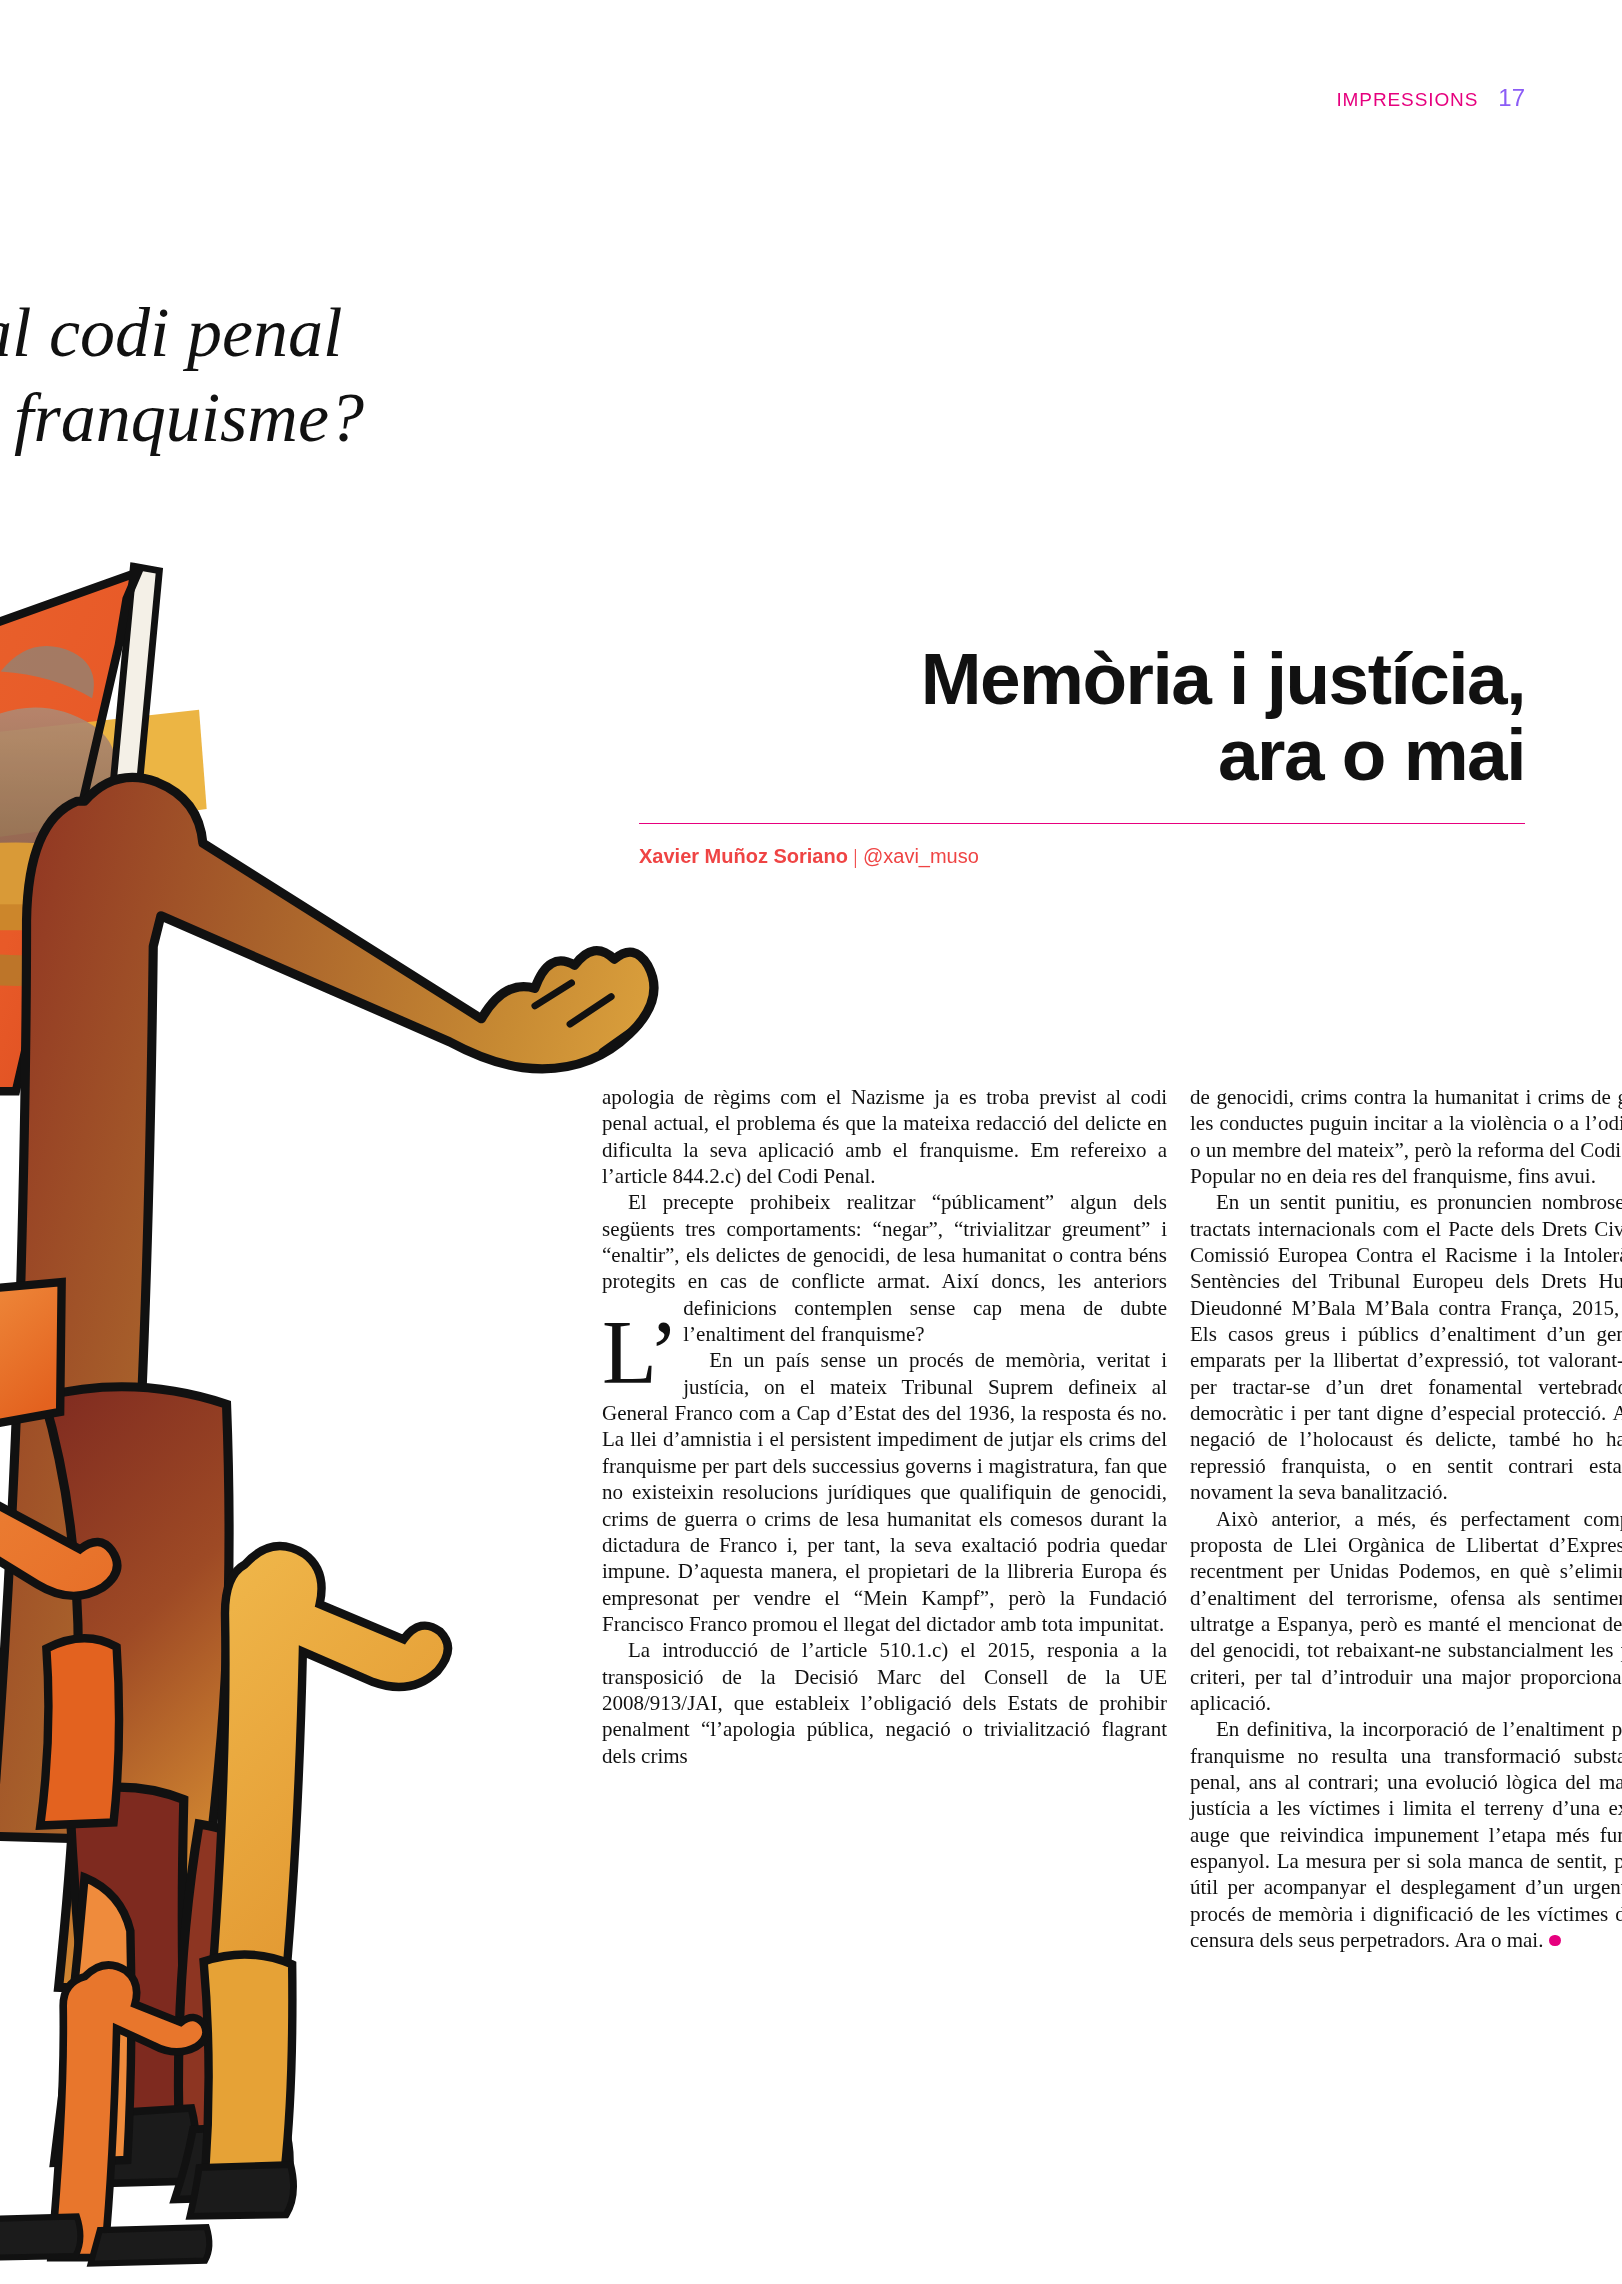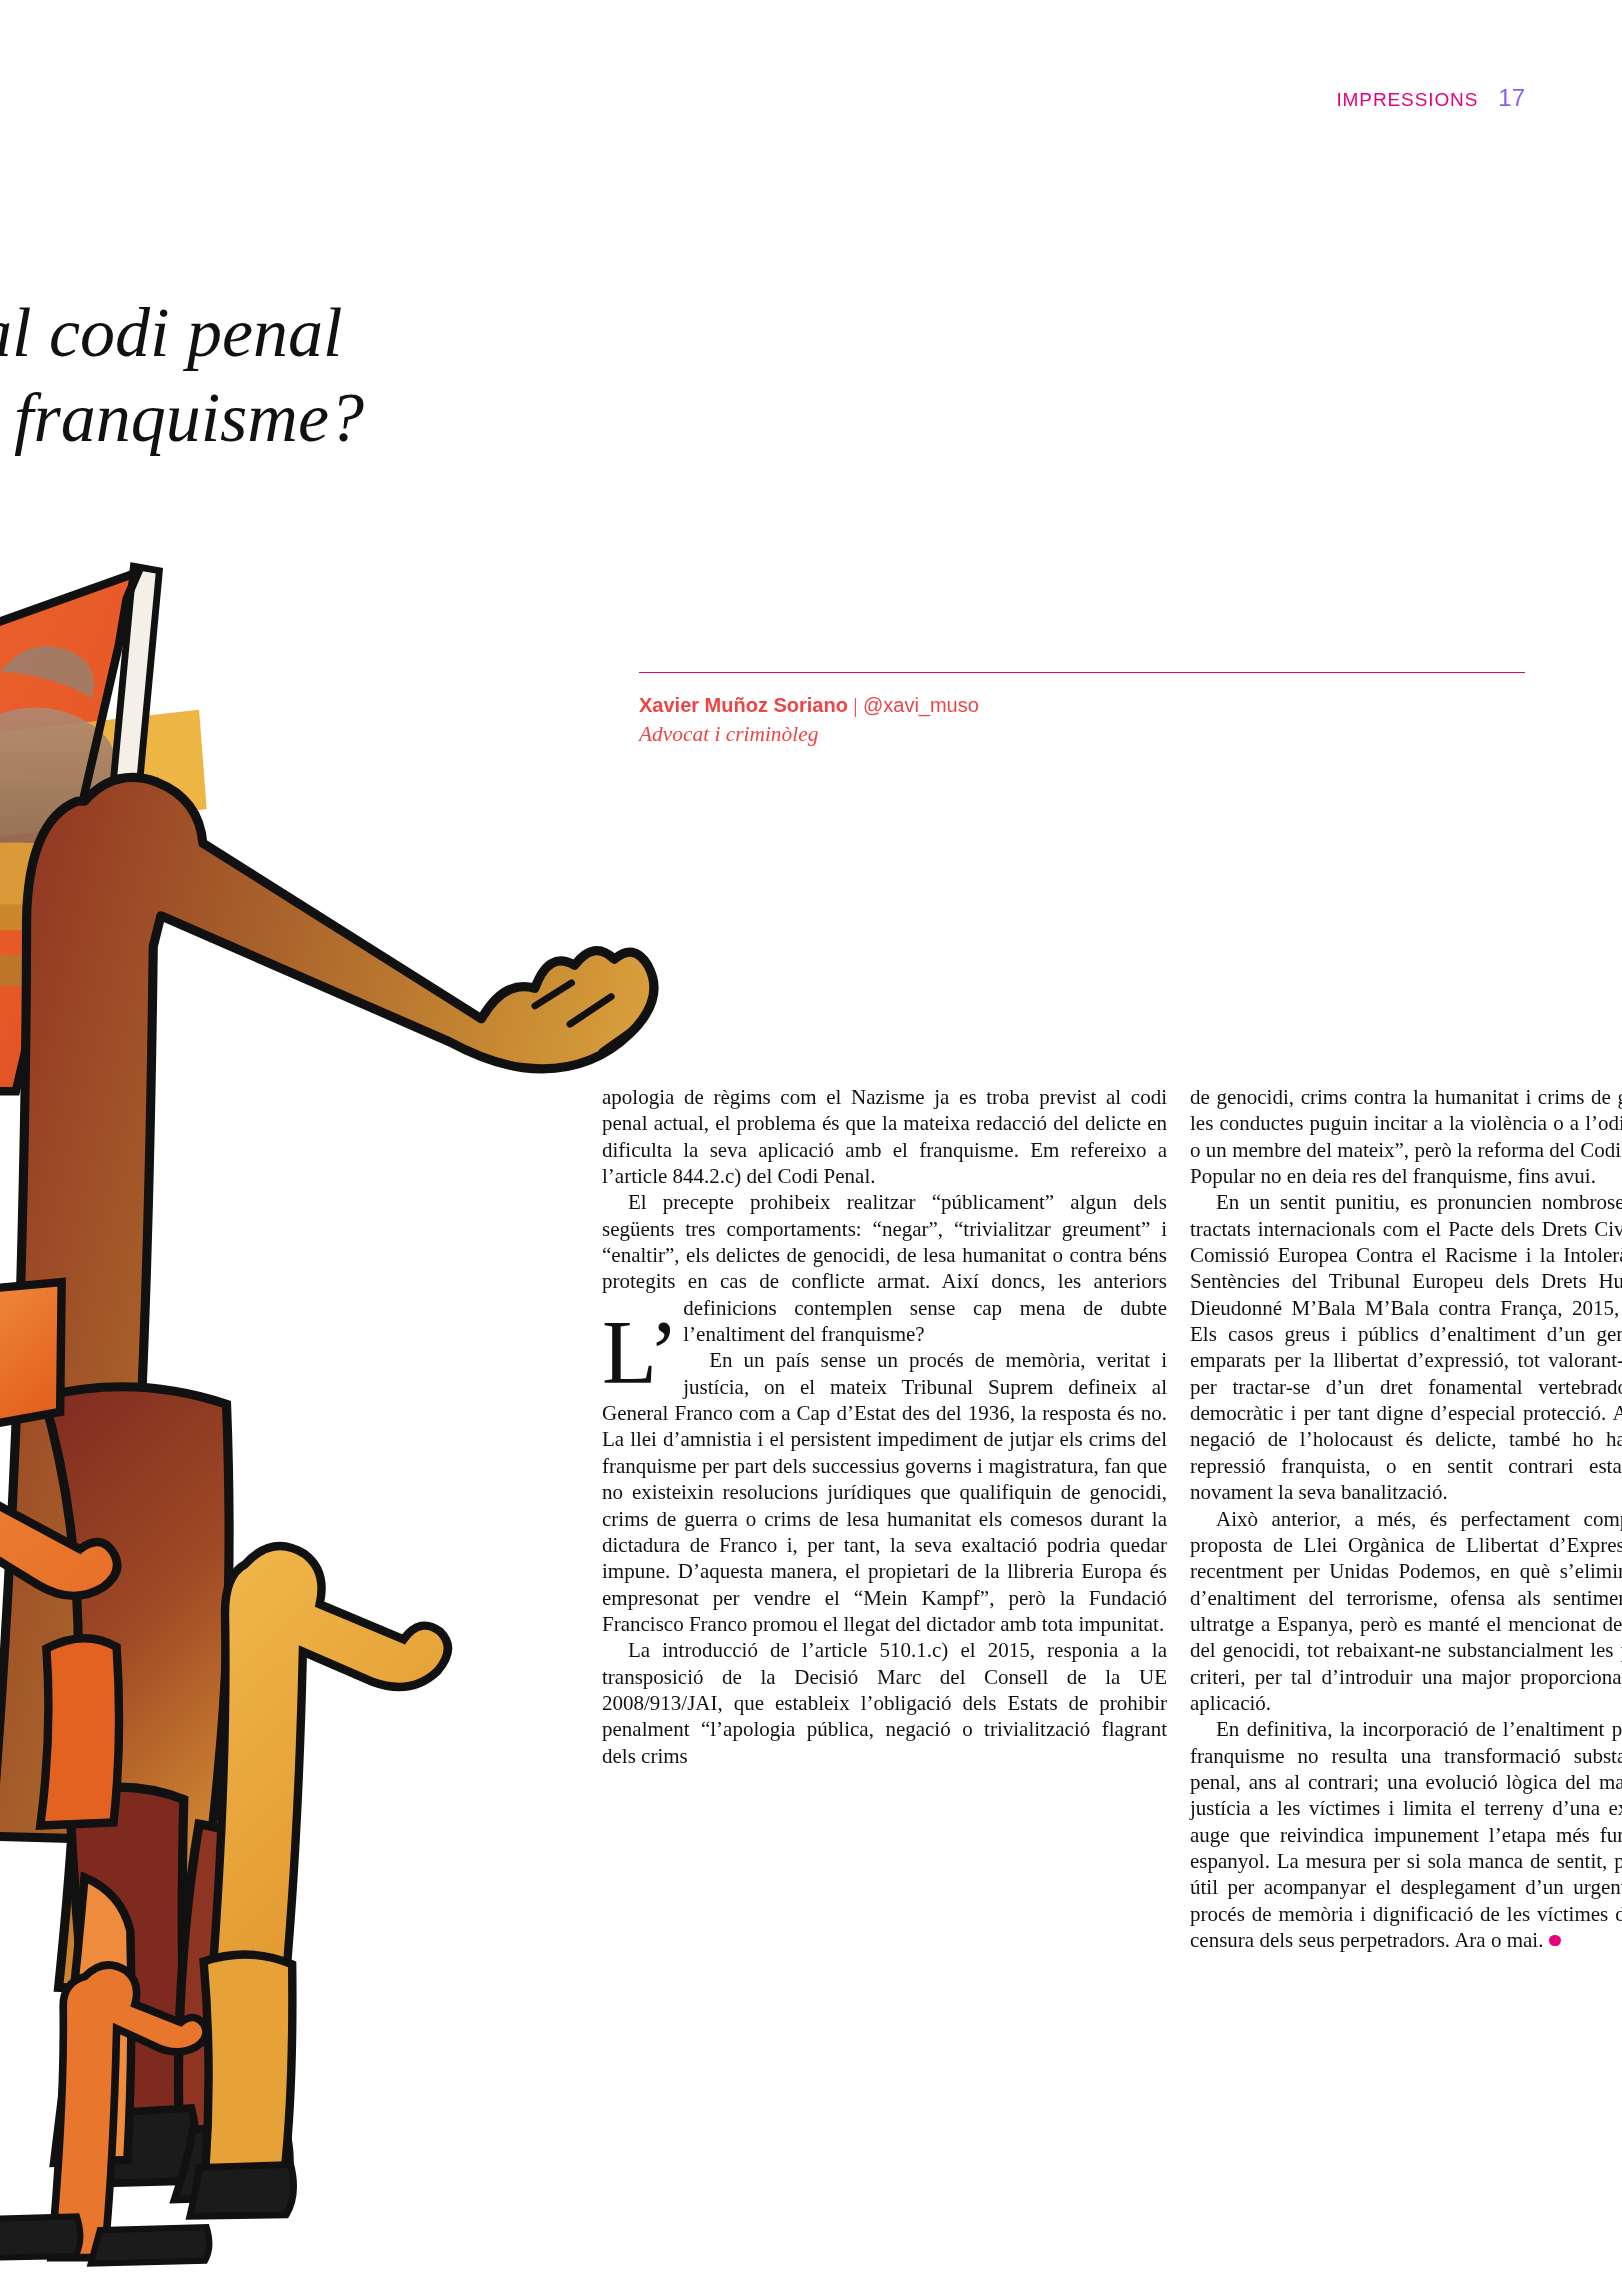--- a/index.html
+++ b/index.html
@@ -262,26 +262,29 @@
     </g>
 
     <g>
       <path d="M-60 2180 l200 -6 q10 30 -2 52 l-210 4 z" fill="#1b1b1b" stroke="#111" stroke-width="8"></path>
       <path d="M170 2192 l140 -4 q8 26 -2 44 l-150 4 z" fill="#1b1b1b" stroke="#111" stroke-width="8"></path>
     </g>
   </svg>
 </div>
 
 <div class="title-block">
+  <h1 class="article-title">
+    <span>Memòria i justícia,</span><br>
+    <span>ara o mai</span>
+  </h1>
   <div class="title-rule"></div>
   <div class="byline">
     <span class="author">Xavier Muñoz Soriano</span>
     <span class="sep">|</span>
     <span class="handle">@xavi_muso</span>
-    <span class="role">Advocat i criminòleg</span>
   </div>
 </div>
 
 <div class="body-wrap">
 
   <div class="col col-left">
 
     <div class="stair" style="height:180px;width:0px;"></div>
     <div class="stair" style="height:46px;width:0px;"></div>
     <div class="stair" style="height:916px;width:0px;"></div>

